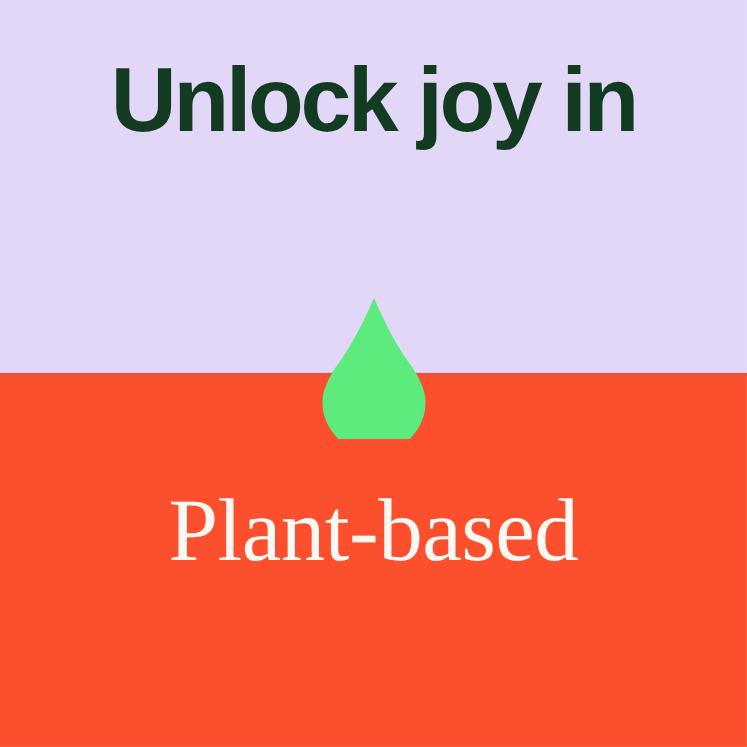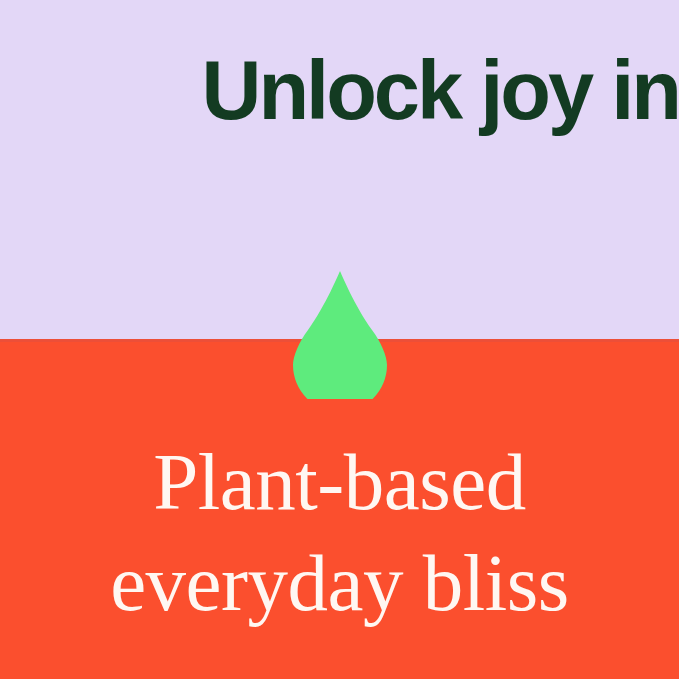--- a/index.html
+++ b/index.html
@@ -45,21 +45,21 @@
     height: 3px;
     background: #ED4F38;
   }
 
   
   .headline {
     position: absolute;
     left: 0;
     top: 47px;
     width: 679px;
-    text-align: right;
+    text-align: center;
     color: #133B22;
     font-family: "Liberation Sans", sans-serif;
     font-weight: 700;
     font-size: 83px;
     line-height: 88px;
     letter-spacing: -3.0px;
     white-space: nowrap;
   }
   .headline .hl-line {
     display: block;
@@ -119,16 +119,15 @@
                C 47 0, 62 36, 79 59
                C 88 71, 94 85, 94 94
                A 47 47 0 0 1 0 94
                C 0 85, 6 71, 15 59
                C 32 36, 47 0, 47 0 Z" fill="#5EEB7D"></path>
     </svg>
   </div>
 
   <div class="subhead" style="color: rgb(255, 247, 242);">
     <span class="sh-line">Plant-based</span>
-    <span class="sh-line">everyday bliss</span>
   </div>
 
 </div>
 
 </body></html>

